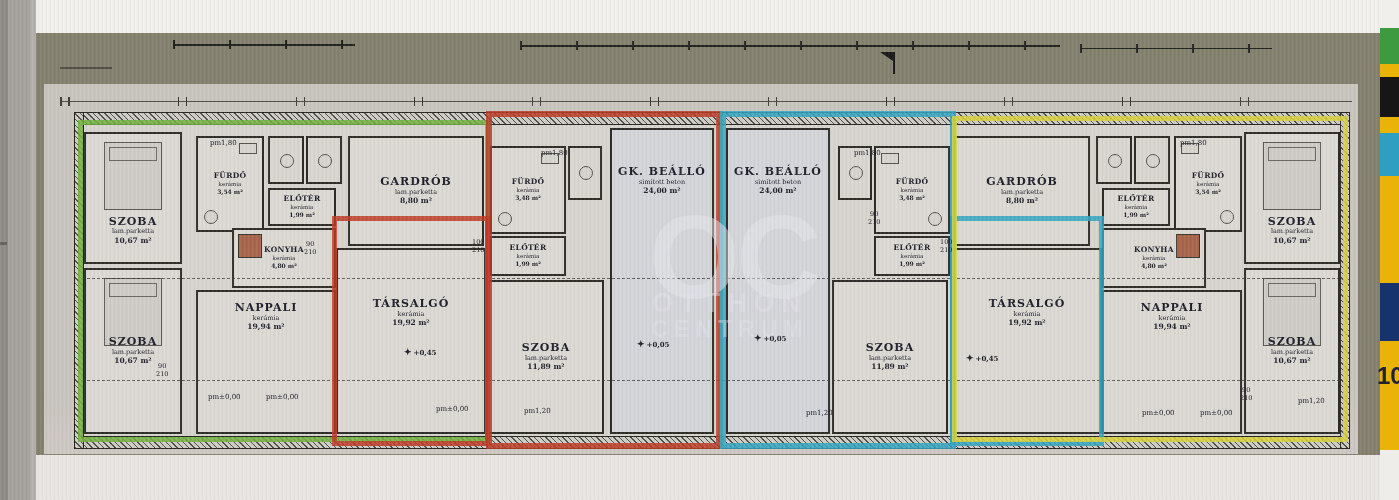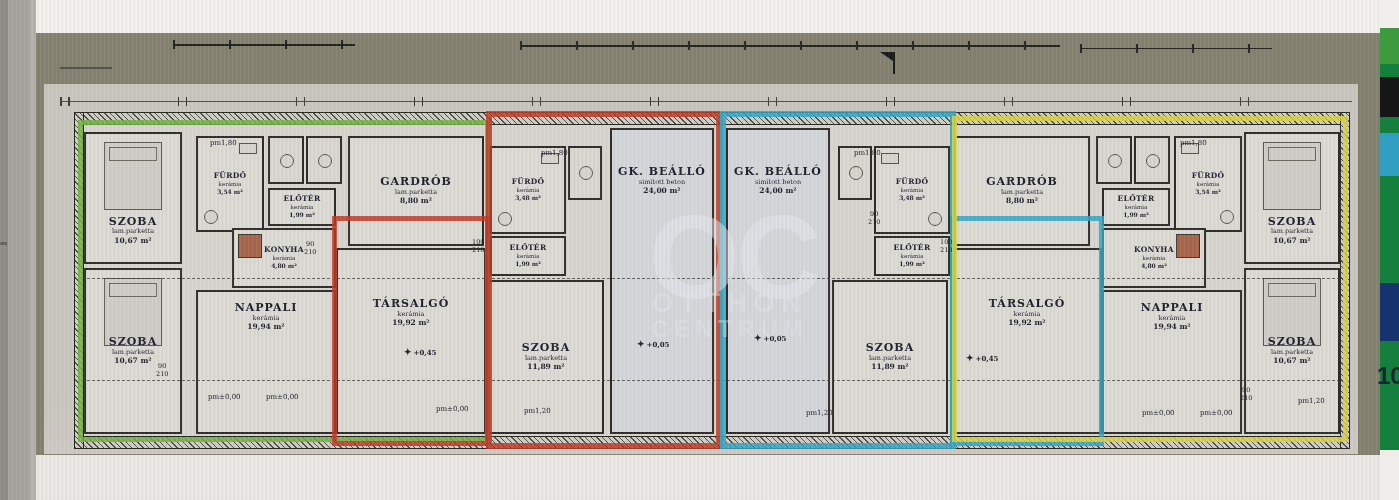--- a/index.html
+++ b/index.html
@@ -106,21 +106,21 @@
   .lvl{display:flex;align-items:center;gap:2px;font-weight:bold;}
   .lvl .dia{font-size:9px;}
   .ddim{display:flex;flex-direction:column;align-items:center;font-size:6.5px;line-height:1.25;}
   
   .wm{position:absolute;z-index:7;color:rgba(230,231,236,.5);text-align:center;pointer-events:none;
       font-family:"Liberation Sans", sans-serif;}
   .wm-oc{left:628px;top:198px;width:210px;font-size:118px;font-weight:bold;letter-spacing:-4px;line-height:1;}
   .wm-l1{left:600px;top:288px;width:260px;font-size:27px;letter-spacing:7px;font-weight:bold;color:rgba(228,229,234,.45);}
   .wm-l2{left:600px;top:316px;width:260px;font-size:23px;letter-spacing:6px;font-weight:bold;color:rgba(228,229,234,.4);}
   
-  .sidebar{position:absolute;left:1380px;top:0;width:19px;height:500px;background:#15803d;z-index:10;}
+  .sidebar{position:absolute;left:1380px;top:0;width:19px;height:500px;background:#eab308;z-index:10;}
   .sb{position:absolute;left:0;width:19px;}
   .sb-white-top{top:0;height:28px;background:#f1efeb;}
   .sb-green{top:28px;height:36px;background:#3d9a3f;}
   .sb-black{top:77px;height:40px;background:#161616;}
   .sb-teal{top:133px;height:43px;background:#2e9fc0;}
   .sb-navy{top:283px;height:58px;background:#16336e;}
   .sb-white-bot{top:450px;height:50px;background:#efede9;}
   .sb-num{position:absolute;left:-3px;top:362px;font-family:"Liberation Sans",sans-serif;
           font-weight:bold;font-size:24px;color:#1b2430;z-index:11;}
   

